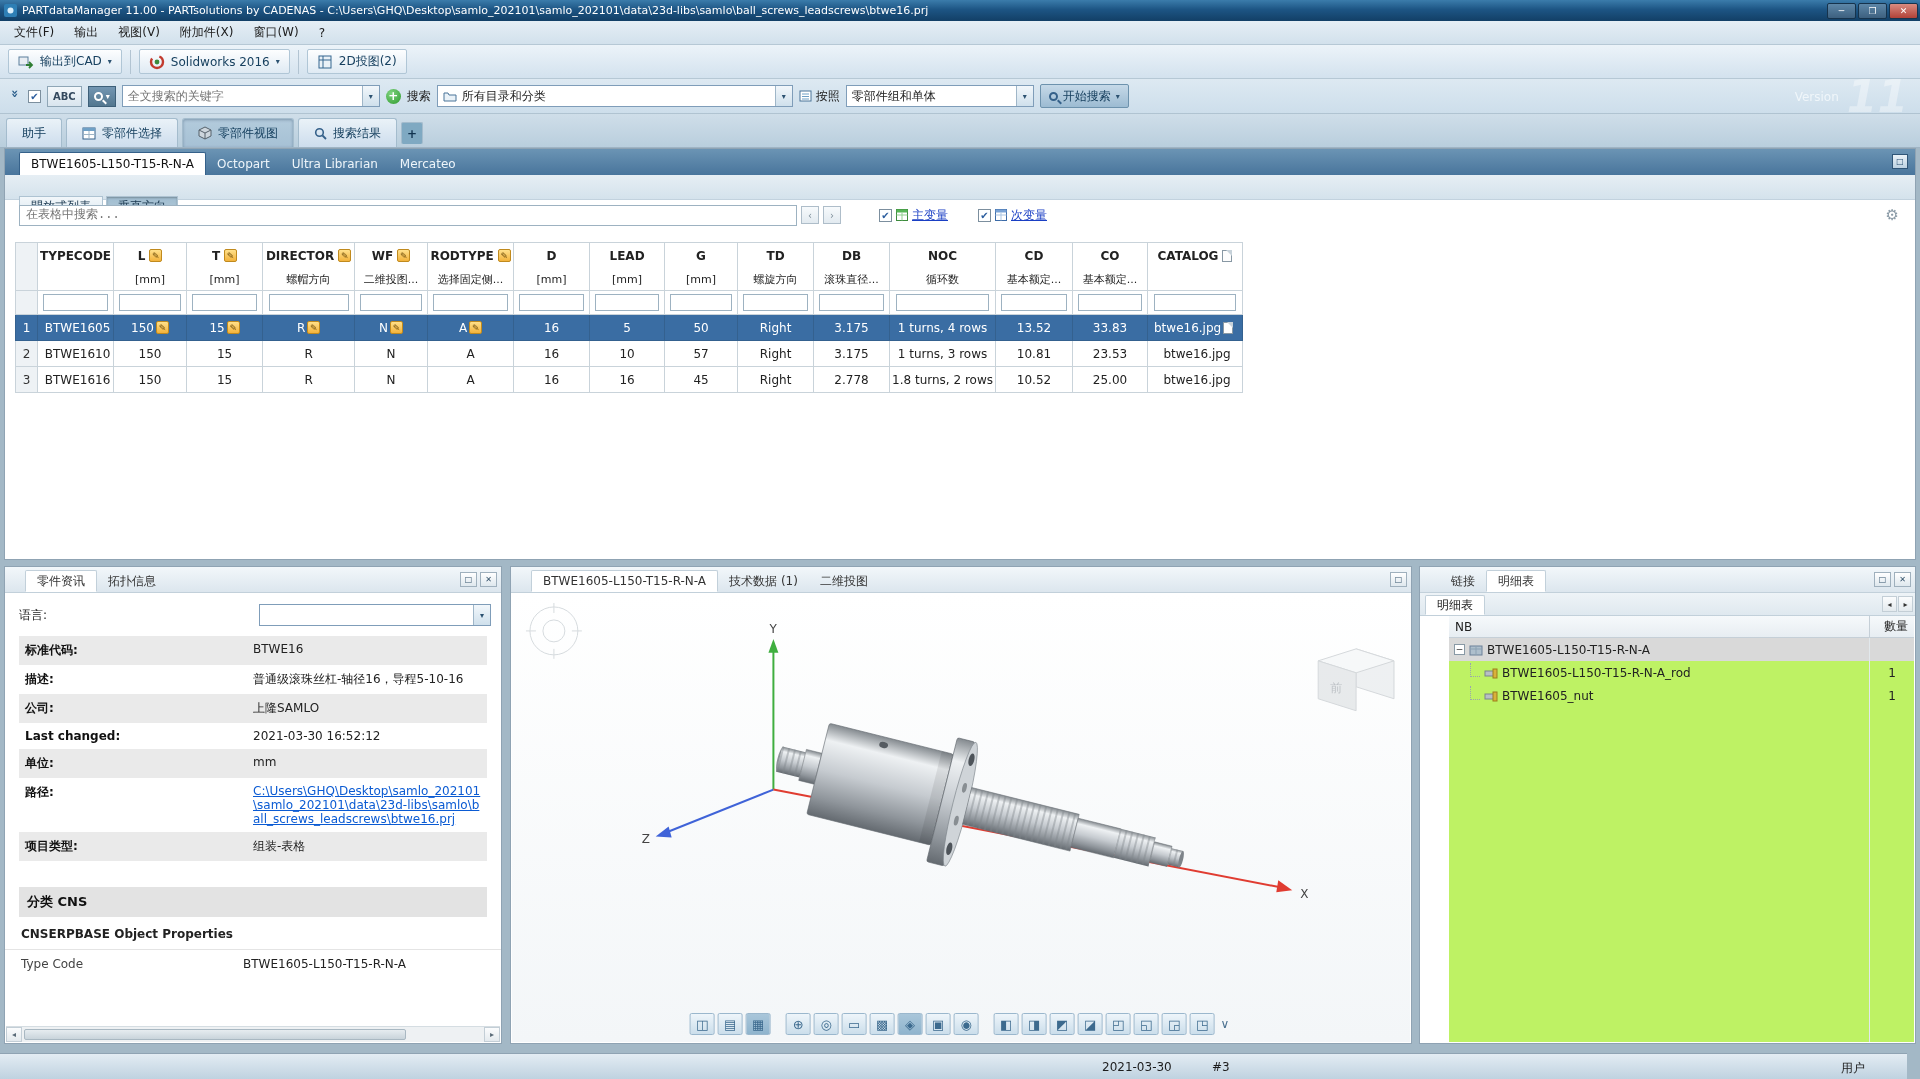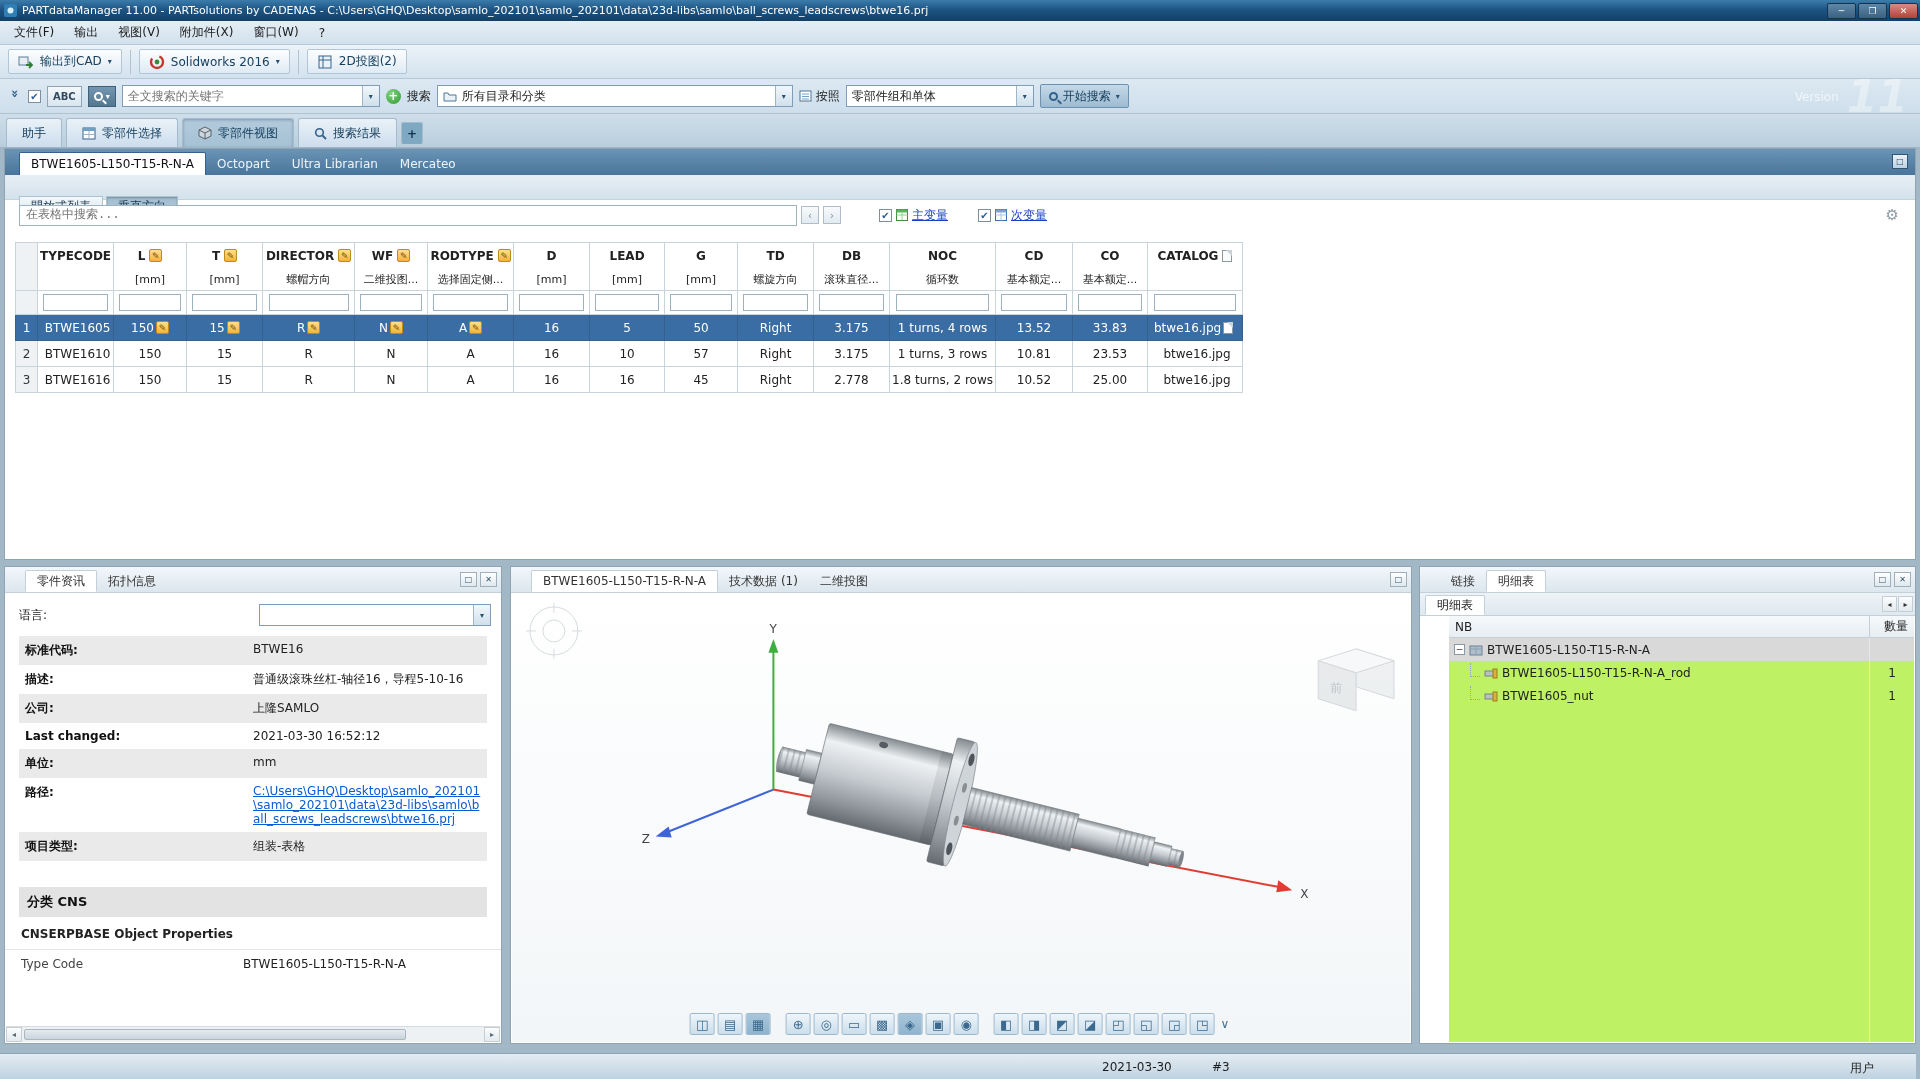--- a/index.html
+++ b/index.html
@@ -175,21 +175,21 @@
   .bom-row { display:flex; height:23px; align-items:center; }
   .bom-row.parent { background:#d9d9d9; }
   .b-name { flex:1; display:flex; align-items:center; gap:4px; padding-left:5px; height:100%; overflow:hidden; white-space:nowrap; }
   .b-qty { width:44px; text-align:center; }
   .expander { width:11px; height:11px; border:1px solid #8899a5; background:#fff; font-size:9px; line-height:9px;
     text-align:center; color:#333; flex:none; }
   .connector { width:10px; height:14px; border-left:1px dotted #9aa5ad; border-bottom:1px dotted #9aa5ad;
     margin:-6px 0 0 7px; flex:none; }
 
   
-  .statusbar { position:absolute; left:0; right:4px; bottom:0; height:26px;
+  .statusbar { position:absolute; left:0; right:13px; bottom:0; height:26px;
     background:linear-gradient(#e3ecf3,#bfd2e0); border-top:1px solid #8fa3b3; color:#1c1c1c; }
   .sb-item { position:absolute; top:6px; }
 </style>
 </head>
 <body>
 
 <div id="app">
 
   <div class="titlebar">
     <svg width="13" height="13">

